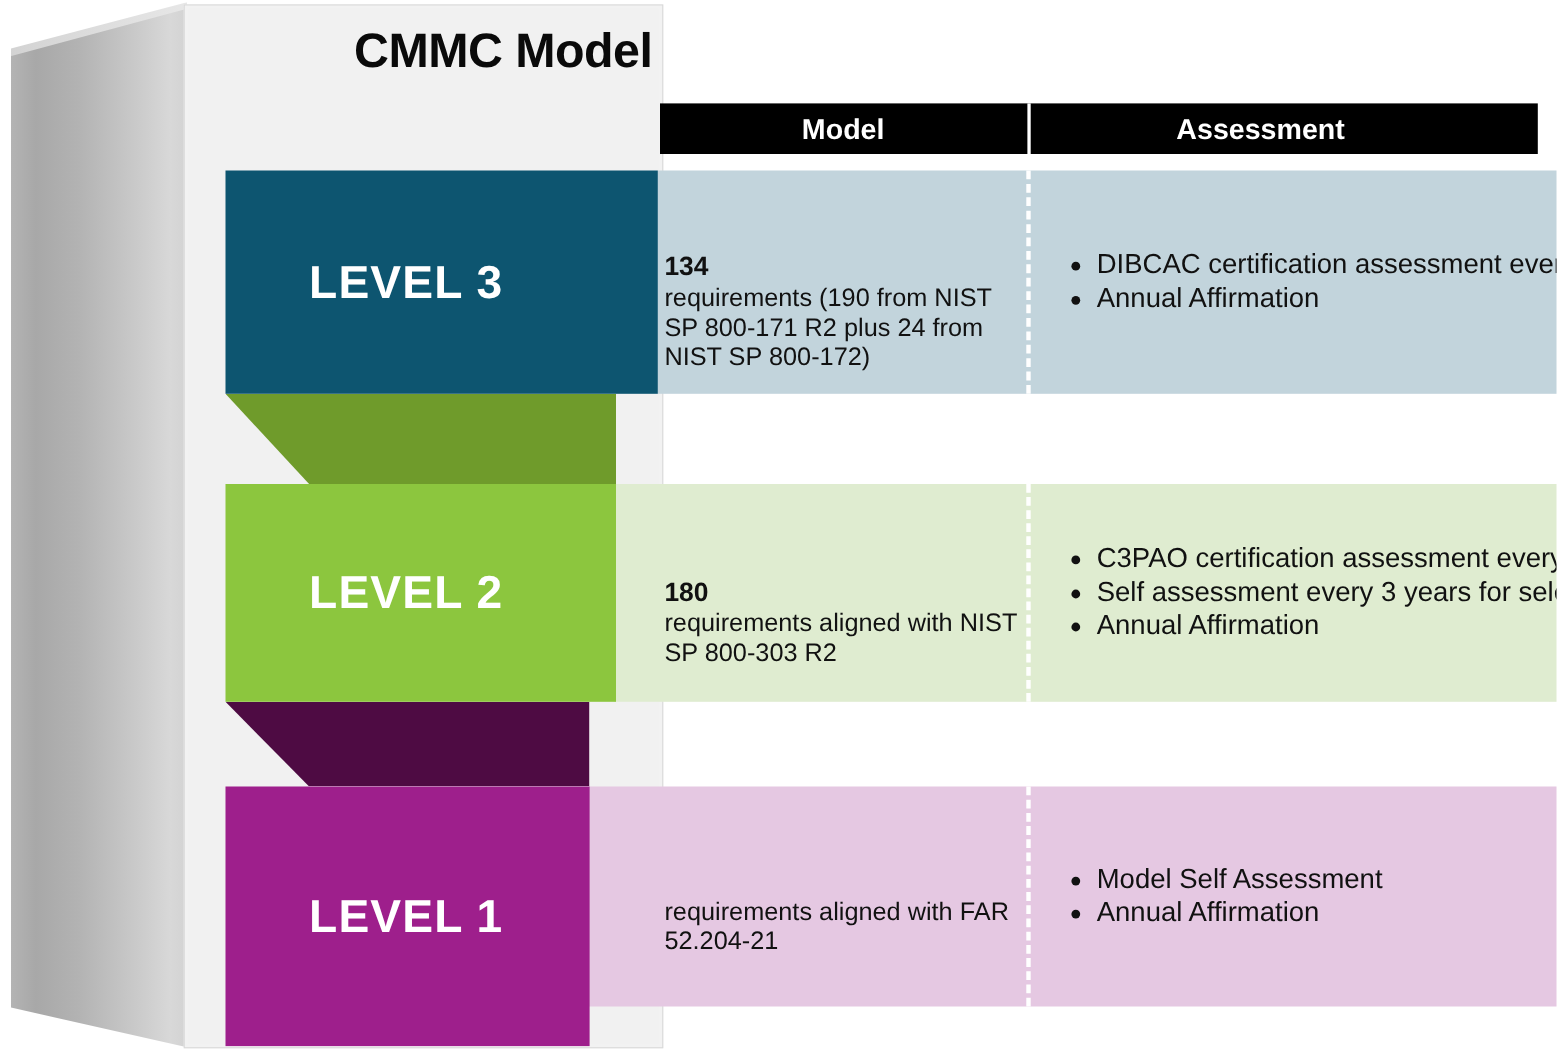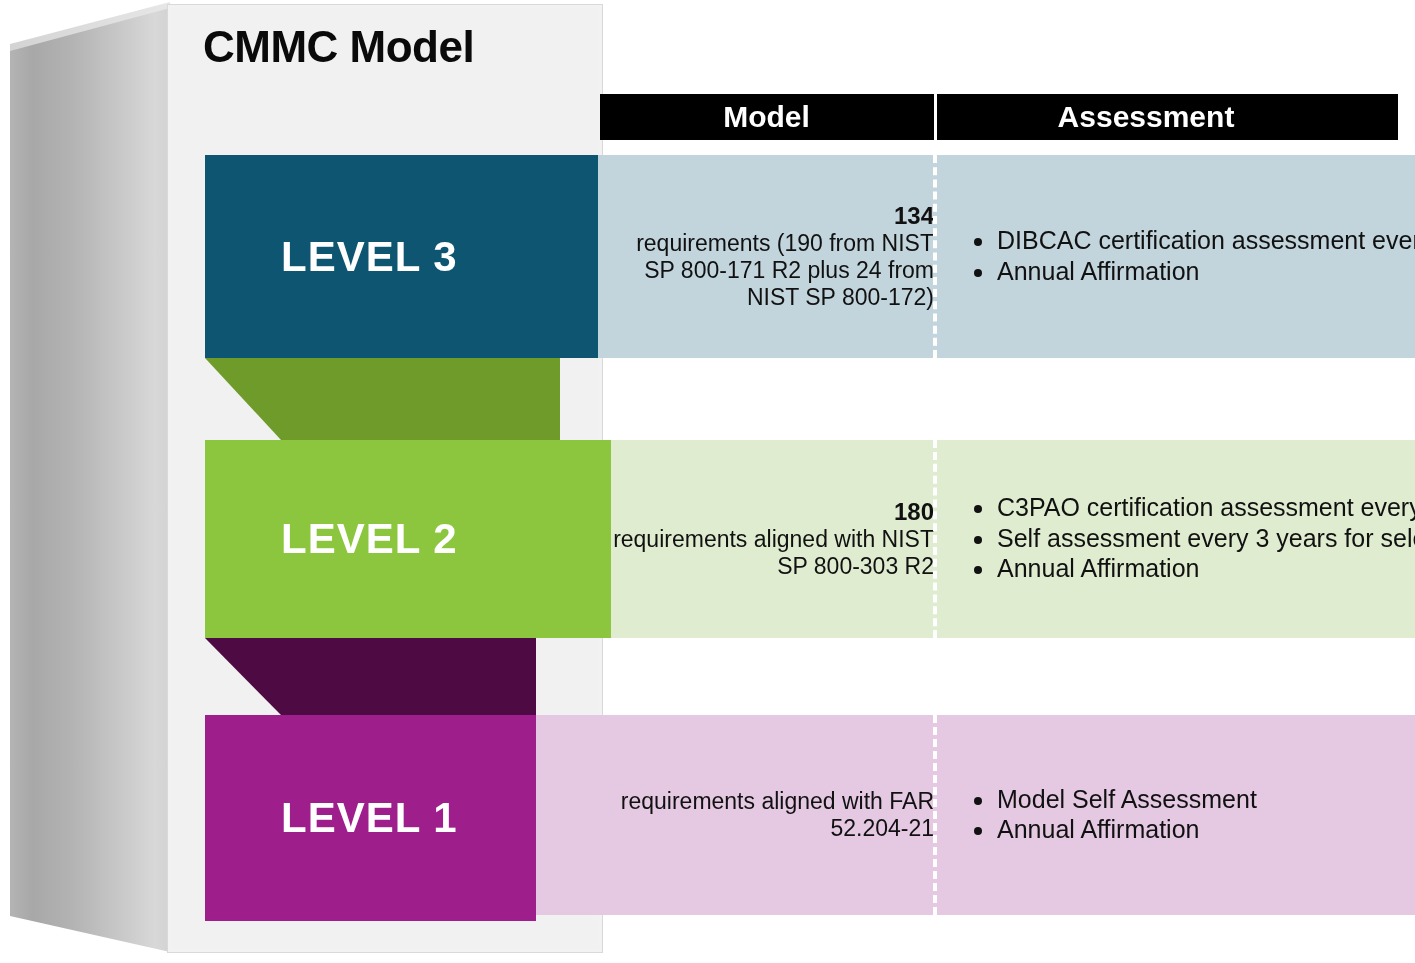--- a/index.html
+++ b/index.html
@@ -23,30 +23,30 @@
   }
   .box3d-front-inner{
     position:absolute;left:171px;top:8px;width:428px;height:941px;
     background:#f1f1f1;
   }
 
   
   .title{
     position:absolute;left:203px;top:24px;width:390px;
     font-size:44px;font-weight:bold;color:#0a0a0a;letter-spacing:-0.5px;
-    font-family:"Liberation Sans",sans-serif;line-height:1.05;
+    font-family:"Liberation Sans",sans-serif;line-height:1.05;text-align:right;
   }
 
   
   .hdr{
     position:absolute;left:600px;top:94px;width:798px;height:46px;background:#000000;
   }
   .hdr-cell{
     position:absolute;top:0;height:46px;display:flex;align-items:center;justify-content:center;
-    color:#ffffff;font-size:30px;font-weight:bold;font-family:"Liberation Sans",sans-serif;text-align:right;
+    color:#ffffff;font-size:26px;font-weight:bold;font-family:"Liberation Sans",sans-serif;text-align:right;
   }
   .hdr-model{left:0;width:333px;}
   .hdr-assess{left:338px;width:416px;}
   .hdr-sep{position:absolute;left:334px;top:0;width:3px;height:46px;background:#ffffff;}
 
   
   .row{position:absolute;left:205px;}
   .row-bg{position:absolute;top:0;height:100%;}
 
   .lvl3 .row-bg-a{left:393px;width:1198px;background:#c2d4dc;}
@@ -54,30 +54,30 @@
   .lvl1 .row-bg-a{left:330px;width:1261px;background:#e5c8e2;}
 
   .chip{
     position:absolute;left:0;top:0;
     display:flex;align-items:center;
     color:#ffffff;font-size:42px;font-weight:bold;letter-spacing:1px;
     font-family:"Liberation Sans",sans-serif;
     padding-left:76px;box-sizing:border-box;
   }
   .chip3{width:393px;background:#0d5570;}
-  .chip2{width:406px;background:#8cc63e;}
+  .chip2{width:355px;background:#8cc63e;}
   .chip1{width:331px;background:#9e1f8c;}
 
   .cell{
     position:absolute;top:0;height:100%;
     display:flex;flex-direction:column;align-items:center;justify-content:center;
     box-sizing:border-box;color:#111111;
     font-family:"Liberation Sans",sans-serif;
   }
-  .cell-model{left:395px;width:338px;text-align:right;font-size:23px;line-height:1.17;padding:0 4px;}
+  .cell-model{left:395px;width:338px;text-align:left;font-size:23px;line-height:1.17;padding:0 4px;margin-top:27px;}
   .cell-model .num{font-weight:bold;font-size:24px;display:block;}
   .cell-assess{left:740px;width:660px;font-size:25px;line-height:1.18;align-items:flex-start;padding-left:22px;}
   .cell-assess ul{margin:0;padding:0 0 0 30px;list-style:none;}
   .cell-assess li{position:relative;margin:0 0 1px 0;}
   .cell-assess li .dot{
     position:absolute;left:-23px;top:12px;width:8px;height:8px;border-radius:50%;background:#111111;
   }
 
   .dashdiv{
     position:absolute;top:0;height:100%;left:728px;width:0;
@@ -152,21 +152,21 @@
       </ul>
     </div>
   </div>
 
   <div class="conn conn-purple" style="top:638px;height:77px;width:331px;">
     <div class="conn-shape"></div>
   </div>
 
   <div class="row lvl1" style="top:715px;height:200px;width:1386px;">
     <div class="row-bg row-bg-a"></div>
-    <div class="chip chip1" style="height:206px;">
+    <div class="chip chip1" style="height:236px;">
       <span>LEVEL 1</span>
     </div>
     <div class="cell cell-model">
       <div>
         <span>requirements aligned with FAR 52.204-21</span>
       </div>
     </div>
     <div class="dashdiv"></div>
     <div class="cell cell-assess">
       <ul>

